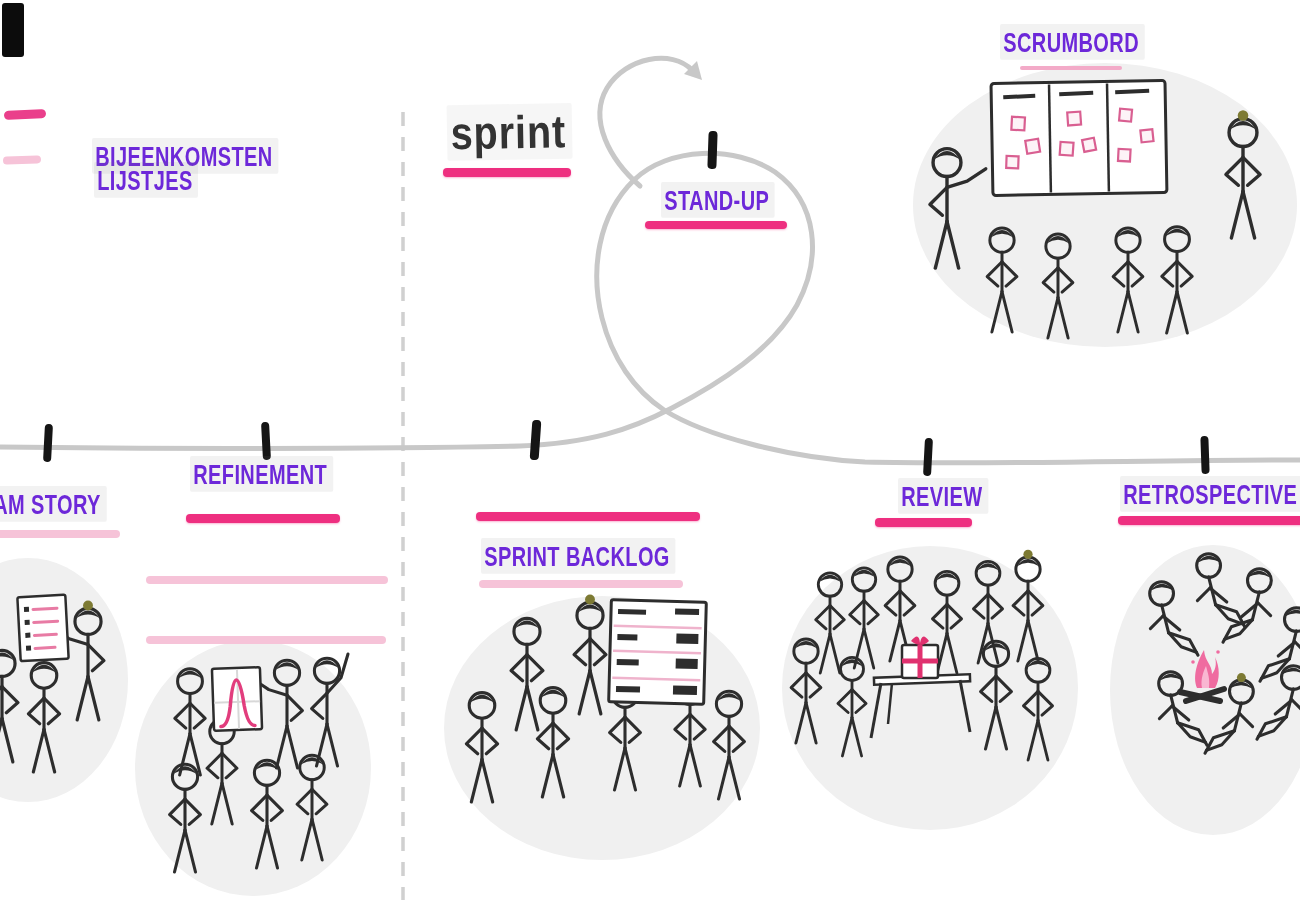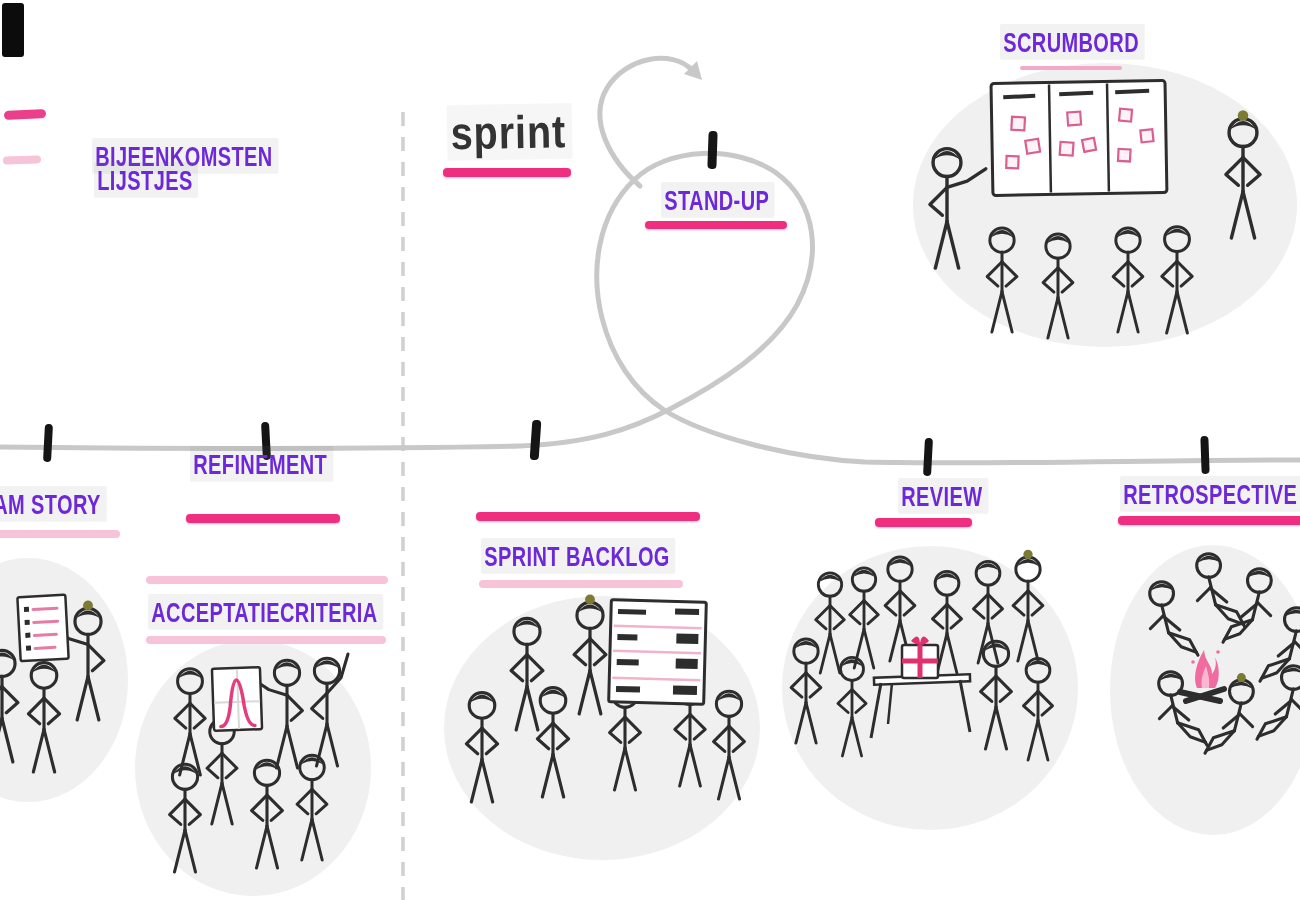--- a/index.html
+++ b/index.html
@@ -539,30 +539,27 @@
   <div class="lbl" style="left:1000px;top:24px;">
     <span>SCRUMBORD</span>
   </div>
   <div class="ul ul-thin" style="left:1020px;top:66px;width:102px;"></div>
 
   <div class="lbl" style="left:-10px;top:486px;">
     <span>AM STORY</span>
   </div>
   <div class="ul ul-light" style="left:-10px;top:530px;width:130px;"></div>
 
-  <div class="lbl" style="left:190px;top:446px;">
+  <div class="lbl" style="left:190px;top:456px;">
     <span>REFINEMENT</span>
   </div>
   <div class="ul ul-dark" style="left:186px;top:514px;width:154px;height:9px;"></div>
 
   <div class="ul ul-light" style="left:146px;top:576px;width:242px;"></div>
 
-  <div class="lbl" style="left:148px;top:594px;">
-    <span>ACCEPTATIECRITERIA</span>
-  </div>
   <div class="ul ul-light" style="left:146px;top:636px;width:240px;"></div>
 
   <div class="ul ul-dark" style="left:476px;top:512px;width:224px;height:9px;"></div>
 
   <div class="lbl" style="left:481px;top:538px;">
     <span>SPRINT BACKLOG</span>
   </div>
   <div class="ul ul-light" style="left:479px;top:580px;width:204px;"></div>
 
   <div class="lbl" style="left:878px;top:478px;margin-left:20px;">

